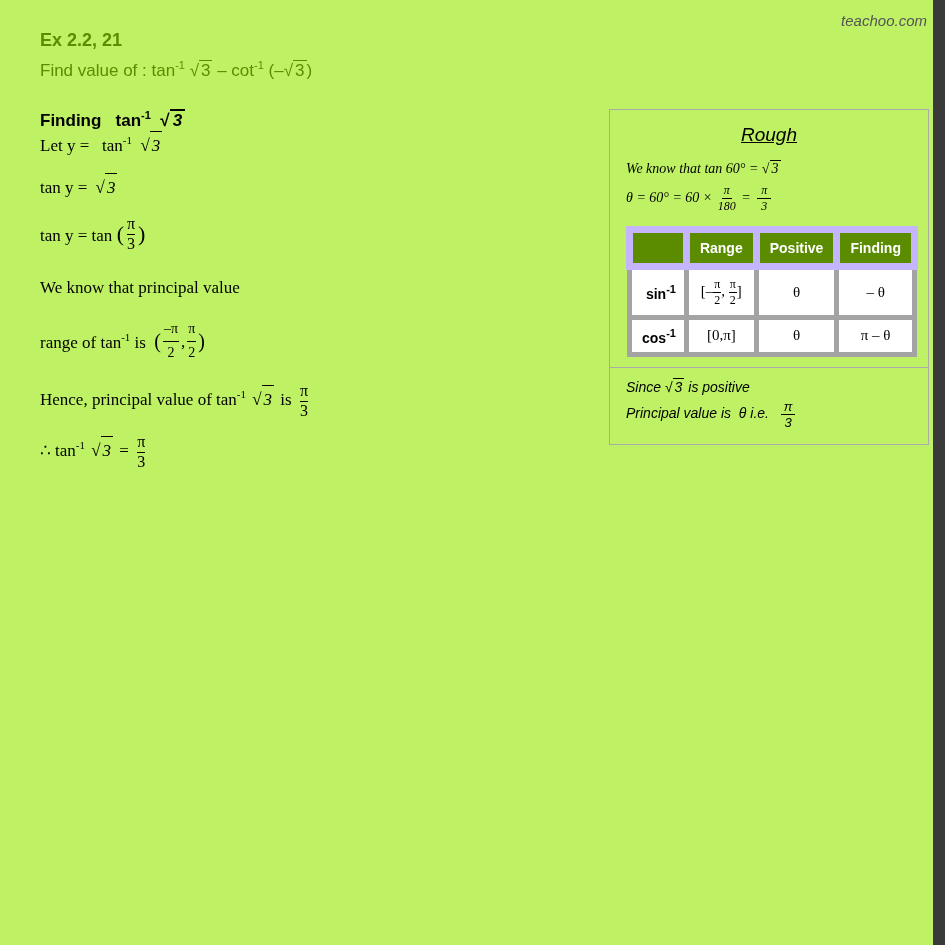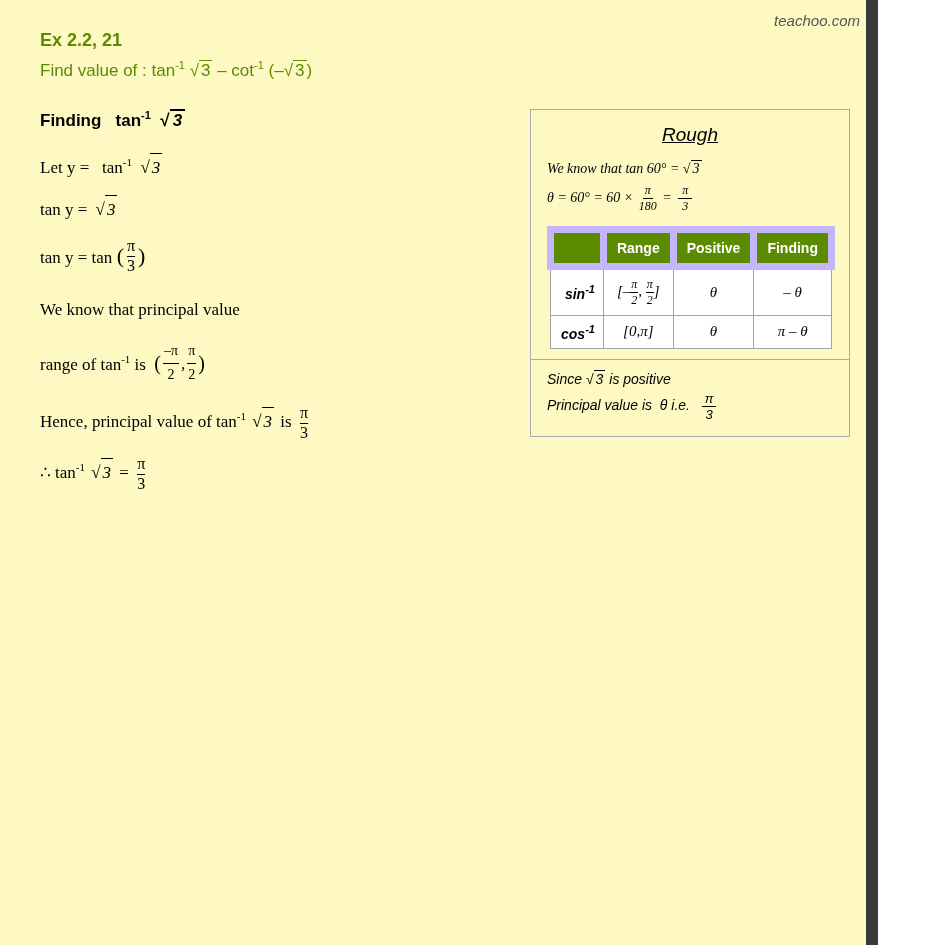--- a/index.html
+++ b/index.html
@@ -5,24 +5,24 @@
     * { margin: 0; padding: 0; box-sizing: border-box; }
     body {
       background: #ffffff;
       font-family: 'Times New Roman', Times, serif;
       width: 945px;
       min-height: 945px;
       position: relative;
       overflow: hidden;
     }
     .page {
-      width: 878px;
+      width: 945px;
       min-height: 945px;
-      background: #fef9c3;
-      padding: 30px 28px 30px 40px;
+      background: #bef264;
+      padding: 30px 16px 30px 40px;
       position: relative;
     }
     .watermark {
       position: absolute;
       top: 12px;
       right: 18px;
       font-family: Arial, sans-serif;
       font-size: 15px;
       color: #555;
       font-style: italic;
@@ -57,21 +57,20 @@
       flex: 1;
     }
     .right-col {
       width: 320px;
       flex-shrink: 0;
     }
     .section-heading {
       font-family: Arial, sans-serif;
       font-size: 17px;
       font-weight: bold;
-      margin-bottom: 22px;
     }
     .math-line {
       font-size: 17px;
       margin-bottom: 14px;
       line-height: 1.6;
     }
     .math-line.spaced {
       margin-bottom: 22px;
     }
     sup {
@@ -105,26 +104,25 @@
       background: #5b8c00;
       color: #fff;
       font-family: Arial, sans-serif;
       font-size: 14px;
       font-weight: bold;
       padding: 7px 10px;
       border: 7px solid #c4b5fd;
       text-align: center;
     }
     .trig-table td {
-      border: 1px solid #a3a3a3;
+      border: 5px solid #a3a3a3;
       padding: 7px 10px;
       text-align: center;
       font-size: 15px;
       background: #fff;
-      font-style: italic;
     }
     .trig-table td.func-col {
       font-weight: bold;
       font-family: Arial, sans-serif;
       font-size: 14px;
       text-align: right;
       padding-right: 8px;
     }
     .since-box {
       border: 1.5px solid #aaa;

